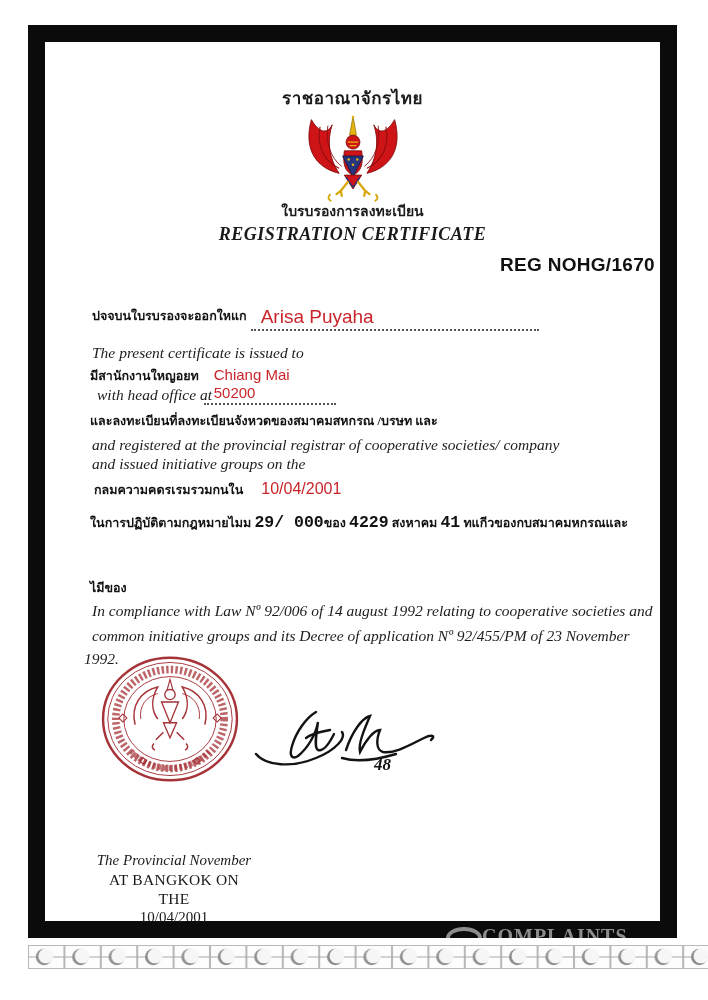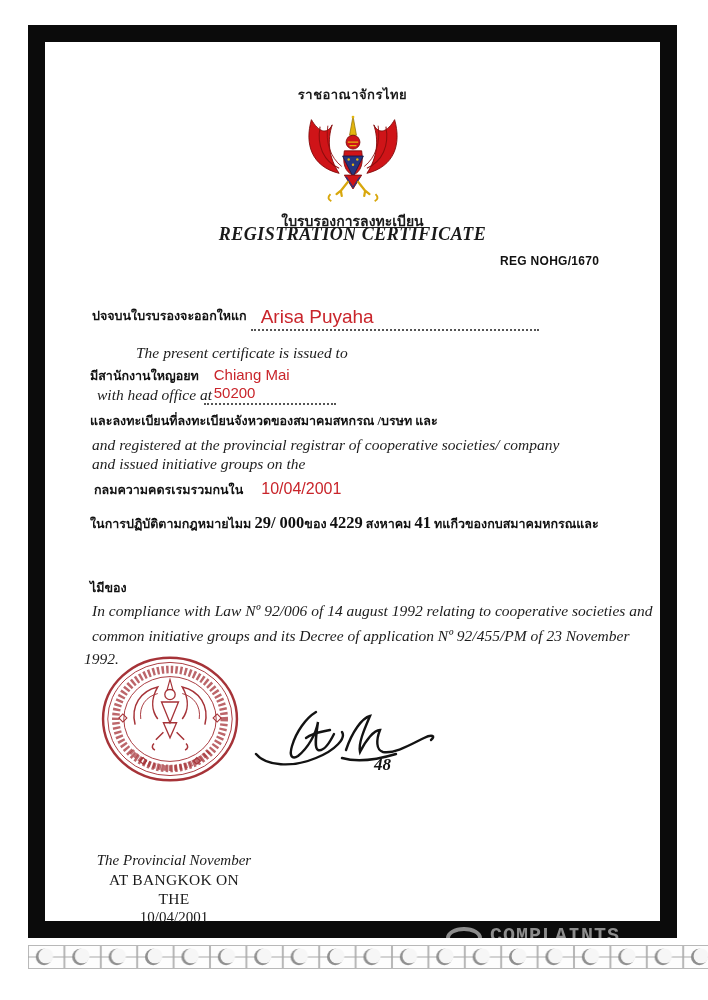--- a/index.html
+++ b/index.html
@@ -7,42 +7,42 @@
   .page {
     position:relative; width:708px; height:1000px; background:#ffffff;
     overflow:hidden; font-family:"Liberation Serif", serif; color:#1a1a1a;
   }
   .frame {
     position:absolute; left:28px; top:25px; width:649px; height:913px;
     border:17px solid #0b0b0b; background:#ffffff;
   }
   .abs { position:absolute; }
   .centered { left:45px; width:615px; text-align:center; }
-  .kingdom { font-size:13px; font-weight:bold; letter-spacing:.5px; }
+  .kingdom { font-size:17px; font-weight:bold; letter-spacing:.5px; }
   .thai-sub { font-size:14px; font-weight:bold; }
   .cert-title { font-size:18px; font-weight:bold; font-style:italic; letter-spacing:.5px; }
-  .reg-no { font-family:"Liberation Sans", sans-serif; font-size:12px; font-weight:bold; letter-spacing:.3px; color:#111; }
+  .reg-no { font-family:"Liberation Sans", sans-serif; font-size:19px; font-weight:bold; letter-spacing:.3px; color:#111; }
   .thai-label { font-size:12.5px; font-weight:bold; color:#111; }
   .eng-italic { font-style:italic; font-size:15.5px; color:#1c1c1c; }
   .red-val { color:#c9252b; font-family:"Liberation Sans", sans-serif; }
   .fill-line { display:inline-block; border-bottom:2px dotted #555; padding:0 6px 1px 10px; vertical-align:baseline; }
   .row { display:flex; align-items:flex-start; }
   .thai-law { font-size:12.5px; font-weight:bold; color:#111; }
-  .thai-law .num { font-size:16.5px; font-family:Liberation Serif, serif; }
+  .thai-law .num { font-size:16.5px; font-family:Liberation Mono, monospace; }
   .footer-block { width:164px; text-align:center; line-height:19px; }
   .footer-line1 { font-style:italic; font-size:15px; }
   .footer-line2 { font-size:15.5px; letter-spacing:.3px; }
   .footer-line3 { font-size:15px; }
   .watermark-clip {
     position:absolute; left:446px; top:921px; width:230px; height:17px;
     overflow:hidden; z-index:5;
   }
   .watermark-inner {
-    display:flex; align-items:center; gap:8px;
-    color:#8d8d8d; font-family:Liberation Mono, monospace;
+    display:flex; align-items:center; gap:0;
+    color:#8d8d8d; font-family:Liberation Serif, serif;
     font-weight:bold; font-size:20px; letter-spacing:1px; line-height:30px;
   }
   .wm-ellipse {
     width:36px; height:22px; border:4px solid #8d8d8d; border-radius:50%;
     flex:0 0 auto; margin-top:4px;
   }
   svg { display:block; }
 </style>
 </head>
 <body>
@@ -76,32 +76,32 @@
     <circle cx="60" cy="58" r="1.4" fill="#e3b50e"></circle>
 
     <path d="M50,70 L70,70 L60,86 Z" fill="#cf1418" stroke="#7e0a0a" stroke-width="1"></path>
     <path d="M52,72 L60,84 L68,72" fill="none" stroke="#26357e" stroke-width="1.4"></path>
 
     <path d="M46,88 L54,78 M46,88 l-5,4 M46,88 l1,6" stroke="#d8a70c" stroke-width="2.6" fill="none" stroke-linecap="round"></path>
     <path d="M74,88 L66,78 M74,88 l5,4 M74,88 l-1,6" stroke="#d8a70c" stroke-width="2.6" fill="none" stroke-linecap="round"></path>
     <path d="M34,92 q-5,5 1,8 M86,92 q5,5 -1,8" stroke="#d8a70c" stroke-width="2.2" fill="none"></path>
   </svg>
 
-  <div class="abs centered thai-sub" style="top:210px;text-decoration:underline;">ใบรบรองการลงทะเบียน</div>
+  <div class="abs centered thai-sub" style="top:200px;">ใบรบรองการลงทะเบียน</div>
   <div class="abs centered cert-title" style="top:224px;">REGISTRATION CERTIFICATE</div>
 
   <div class="abs reg-no" style="left:500px; top:254px;">REG NOHG/1670</div>
 
   <div class="abs row" style="left:92px; top:306px;">
     <span class="thai-label">ปจจบนใบรบรองจะออกใหแก</span>
     <span class="fill-line" style="width:288px; margin-left:4px;">
       <span class="red-val" style="font-size:19px;">Arisa Puyaha</span>
     </span>
   </div>
-  <div class="abs eng-italic" style="left:92px; top:344px;margin-left:44px;">The present certificate is issued to</div>
+  <div class="abs eng-italic" style="left:92px; top:344px;">The present certificate is issued to</div>
 
   <div class="abs row" style="left:90px; top:366px;">
     <span class="thai-label">มีสานักงานใหญอยท</span>
     <span class="fill-line" style="width:132px; margin-left:5px;">
       <span class="red-val" style="font-size:15px;">Chiang Mai 50200</span>
     </span>
   </div>
   <div class="abs eng-italic" style="left:97px; top:386px;">with head office at</div>
 
   <div class="abs thai-label" style="left:90px; top:411px;">และลงทะเบียนที่ลงทะเบียนจังหวดของสมาคมสหกรณ /บรษท และ</div>

